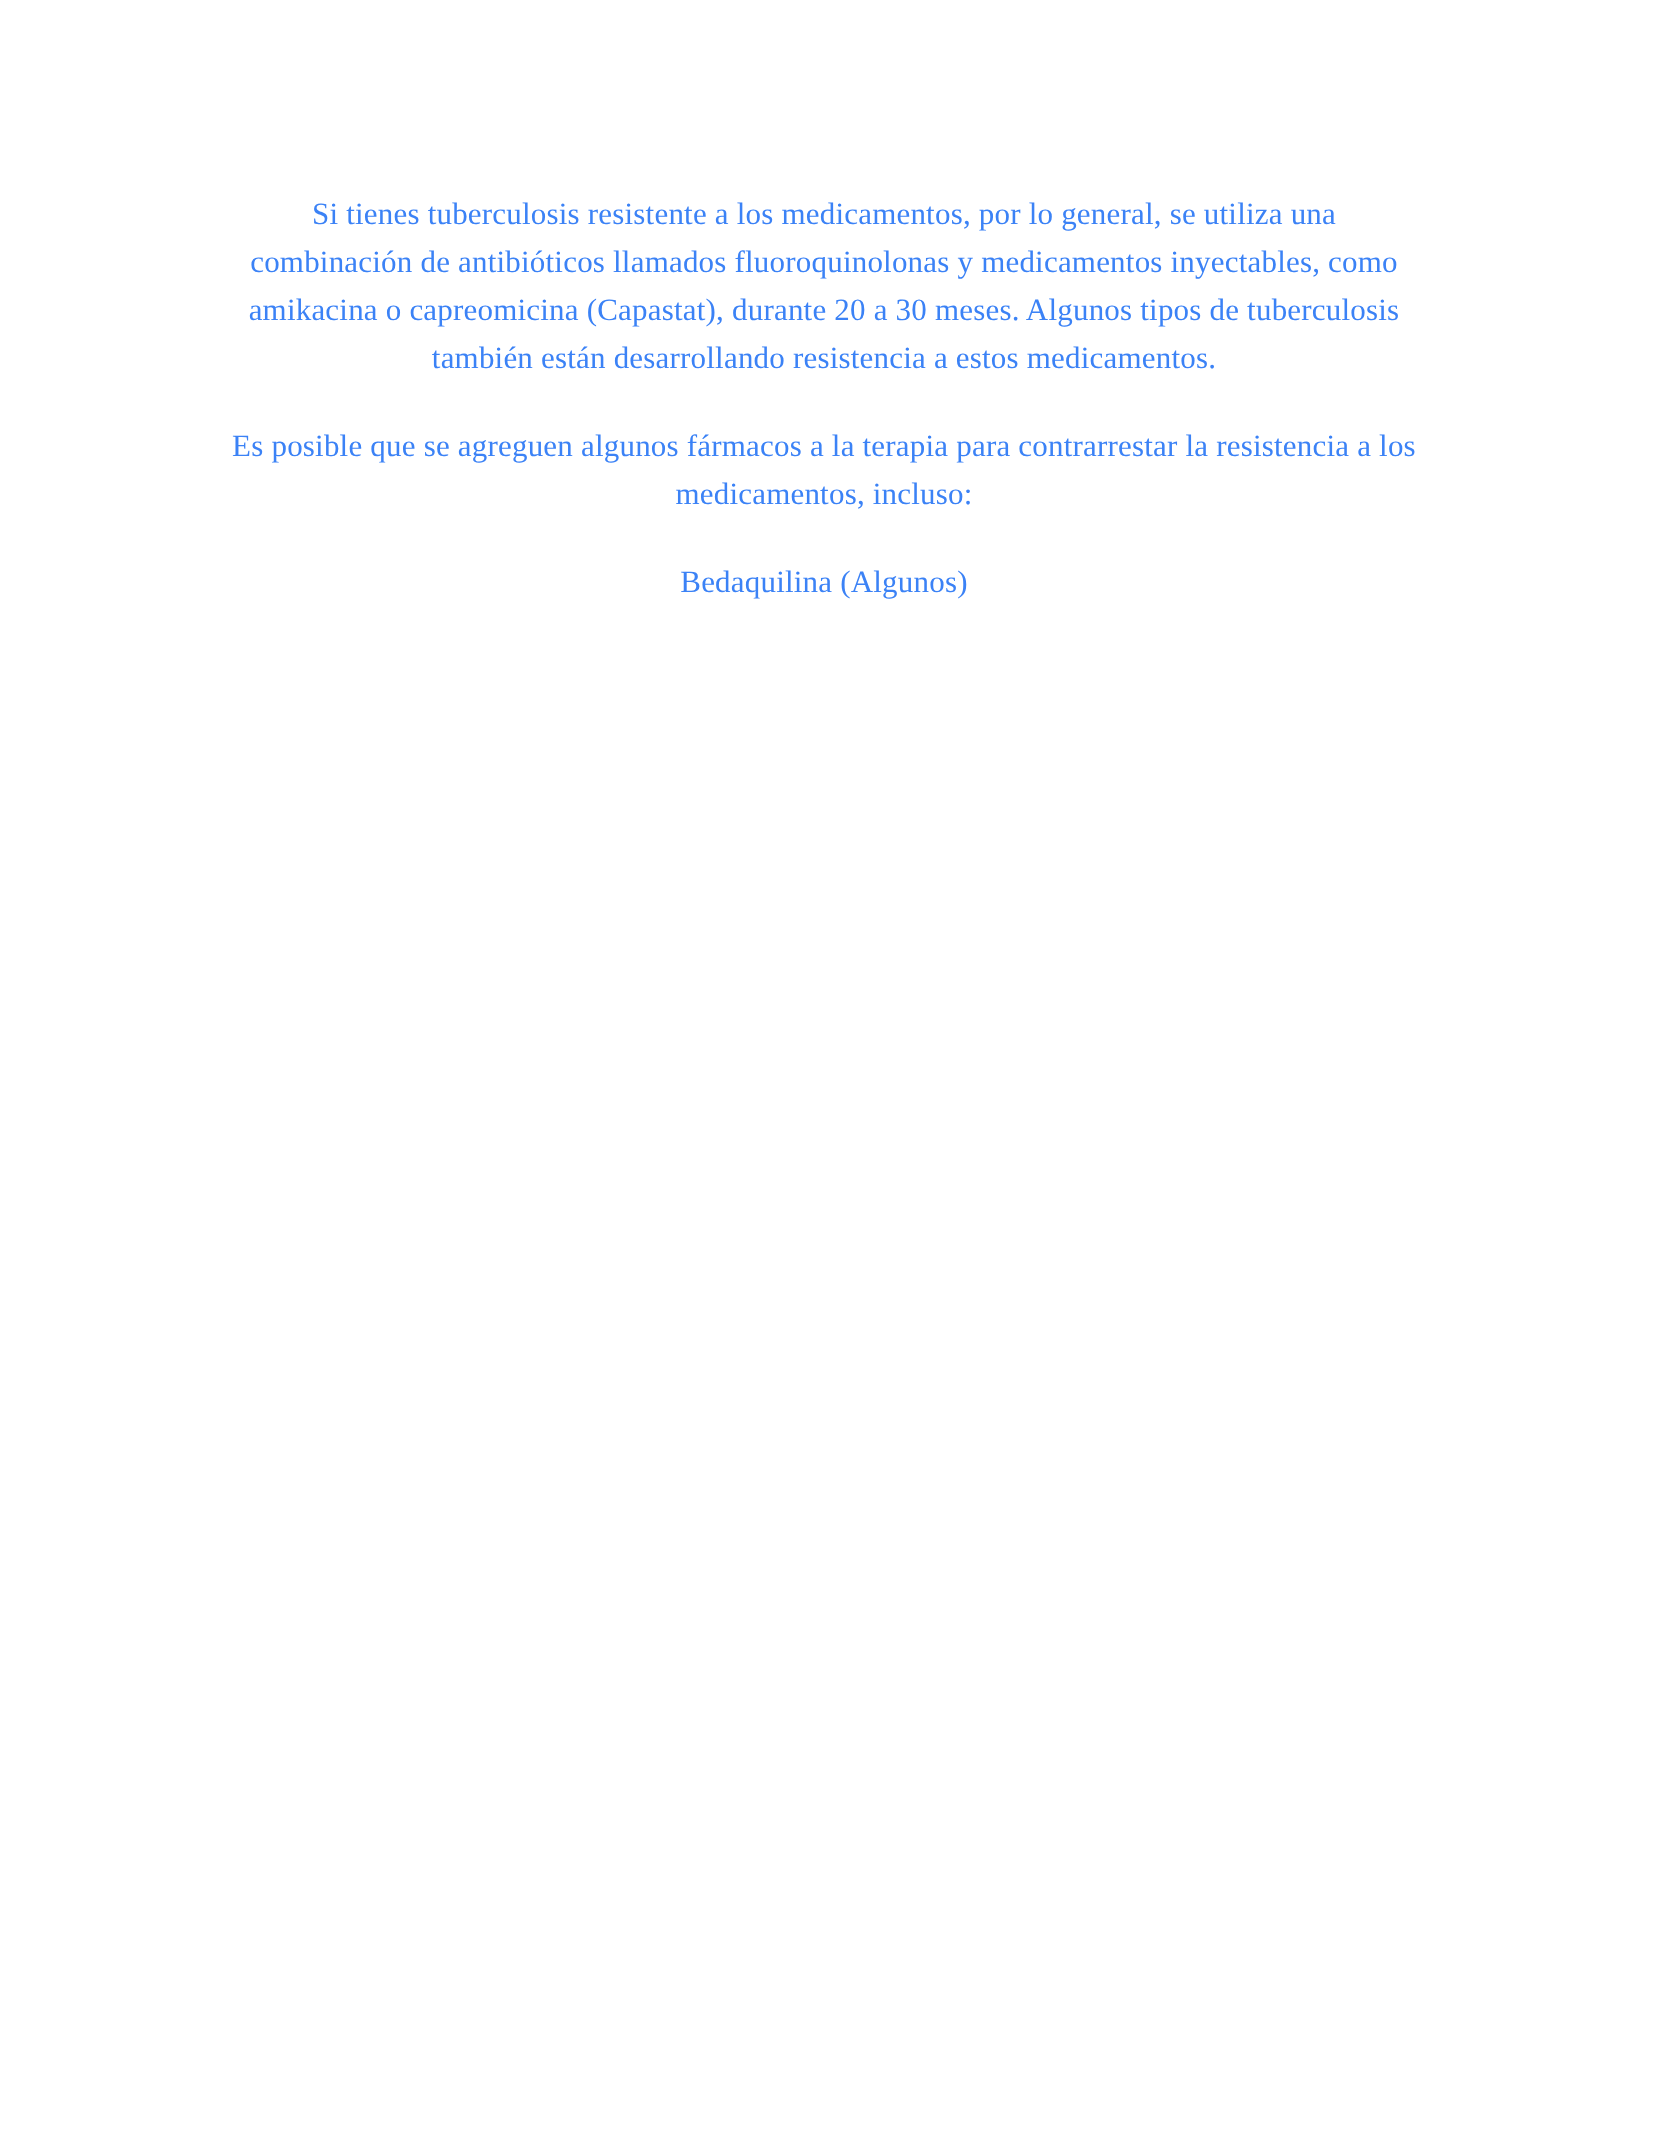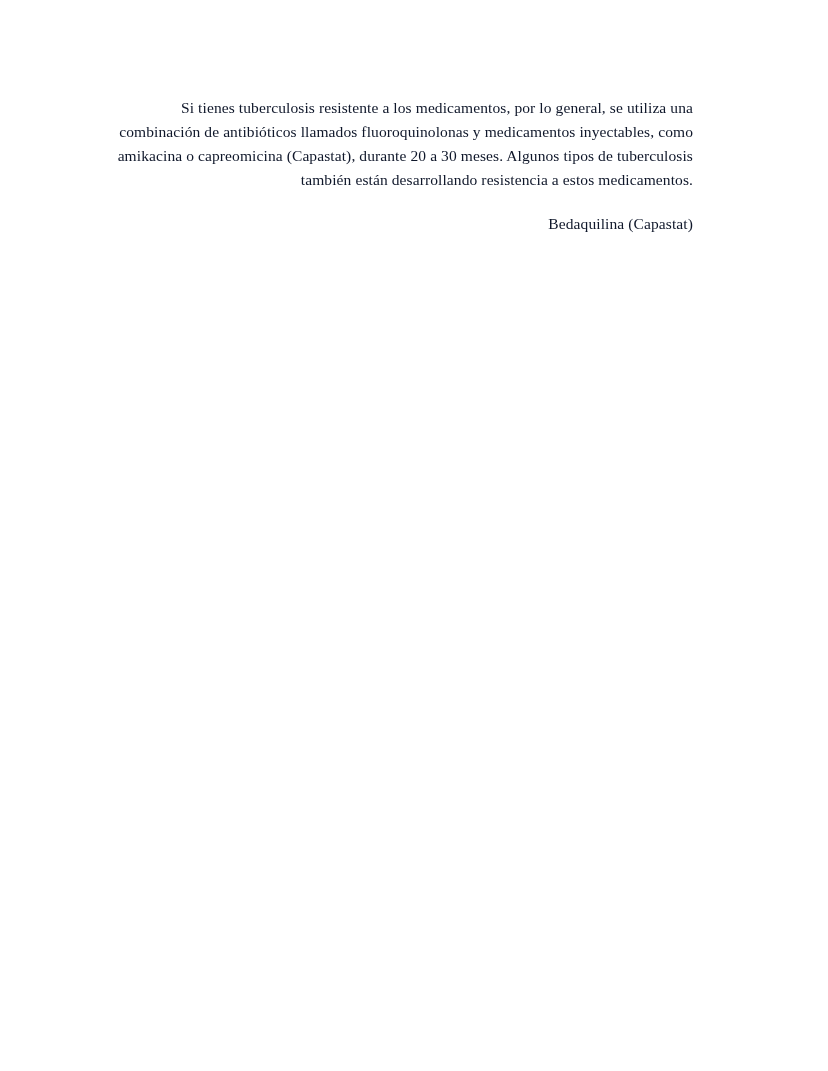--- a/index.html
+++ b/index.html
@@ -21,29 +21,30 @@
     box-sizing: border-box;
   }
   .text-block {
     position: absolute;
     top: 96px;
     left: 115px;
     width: 594px;
     color: #2d2d2d;
   }
   .text-block p {
-    margin: 0 16px 20px 0;
+    margin: 0 0 20px 0;
     font-size: 15.5px;
     line-height: 24px;
     letter-spacing: 0.1px;
-    color: #0f172a;
-    text-align: right;
+    color: #3b82f6;
+    text-align: center;
   }
 </style>
 </head>
 <body>
 
 <div class="page">
   <div class="text-block">
     <p>Si tienes tuberculosis resistente a los medicamentos, por lo general, se utiliza una combinación de antibióticos llamados fluoroquinolonas y medicamentos inyectables, como amikacina o capreomicina (Capastat), durante 20 a 30 meses. Algunos tipos de tuberculosis también están desarrollando resistencia a estos medicamentos.</p>
-    <p>Bedaquilina (Capastat)</p>
+    <p>Es posible que se agreguen algunos fármacos a la terapia para contrarrestar la resistencia a los medicamentos, incluso:</p>
+    <p>Bedaquilina (Algunos)</p>
   </div>
 </div>
 
 </body></html>

